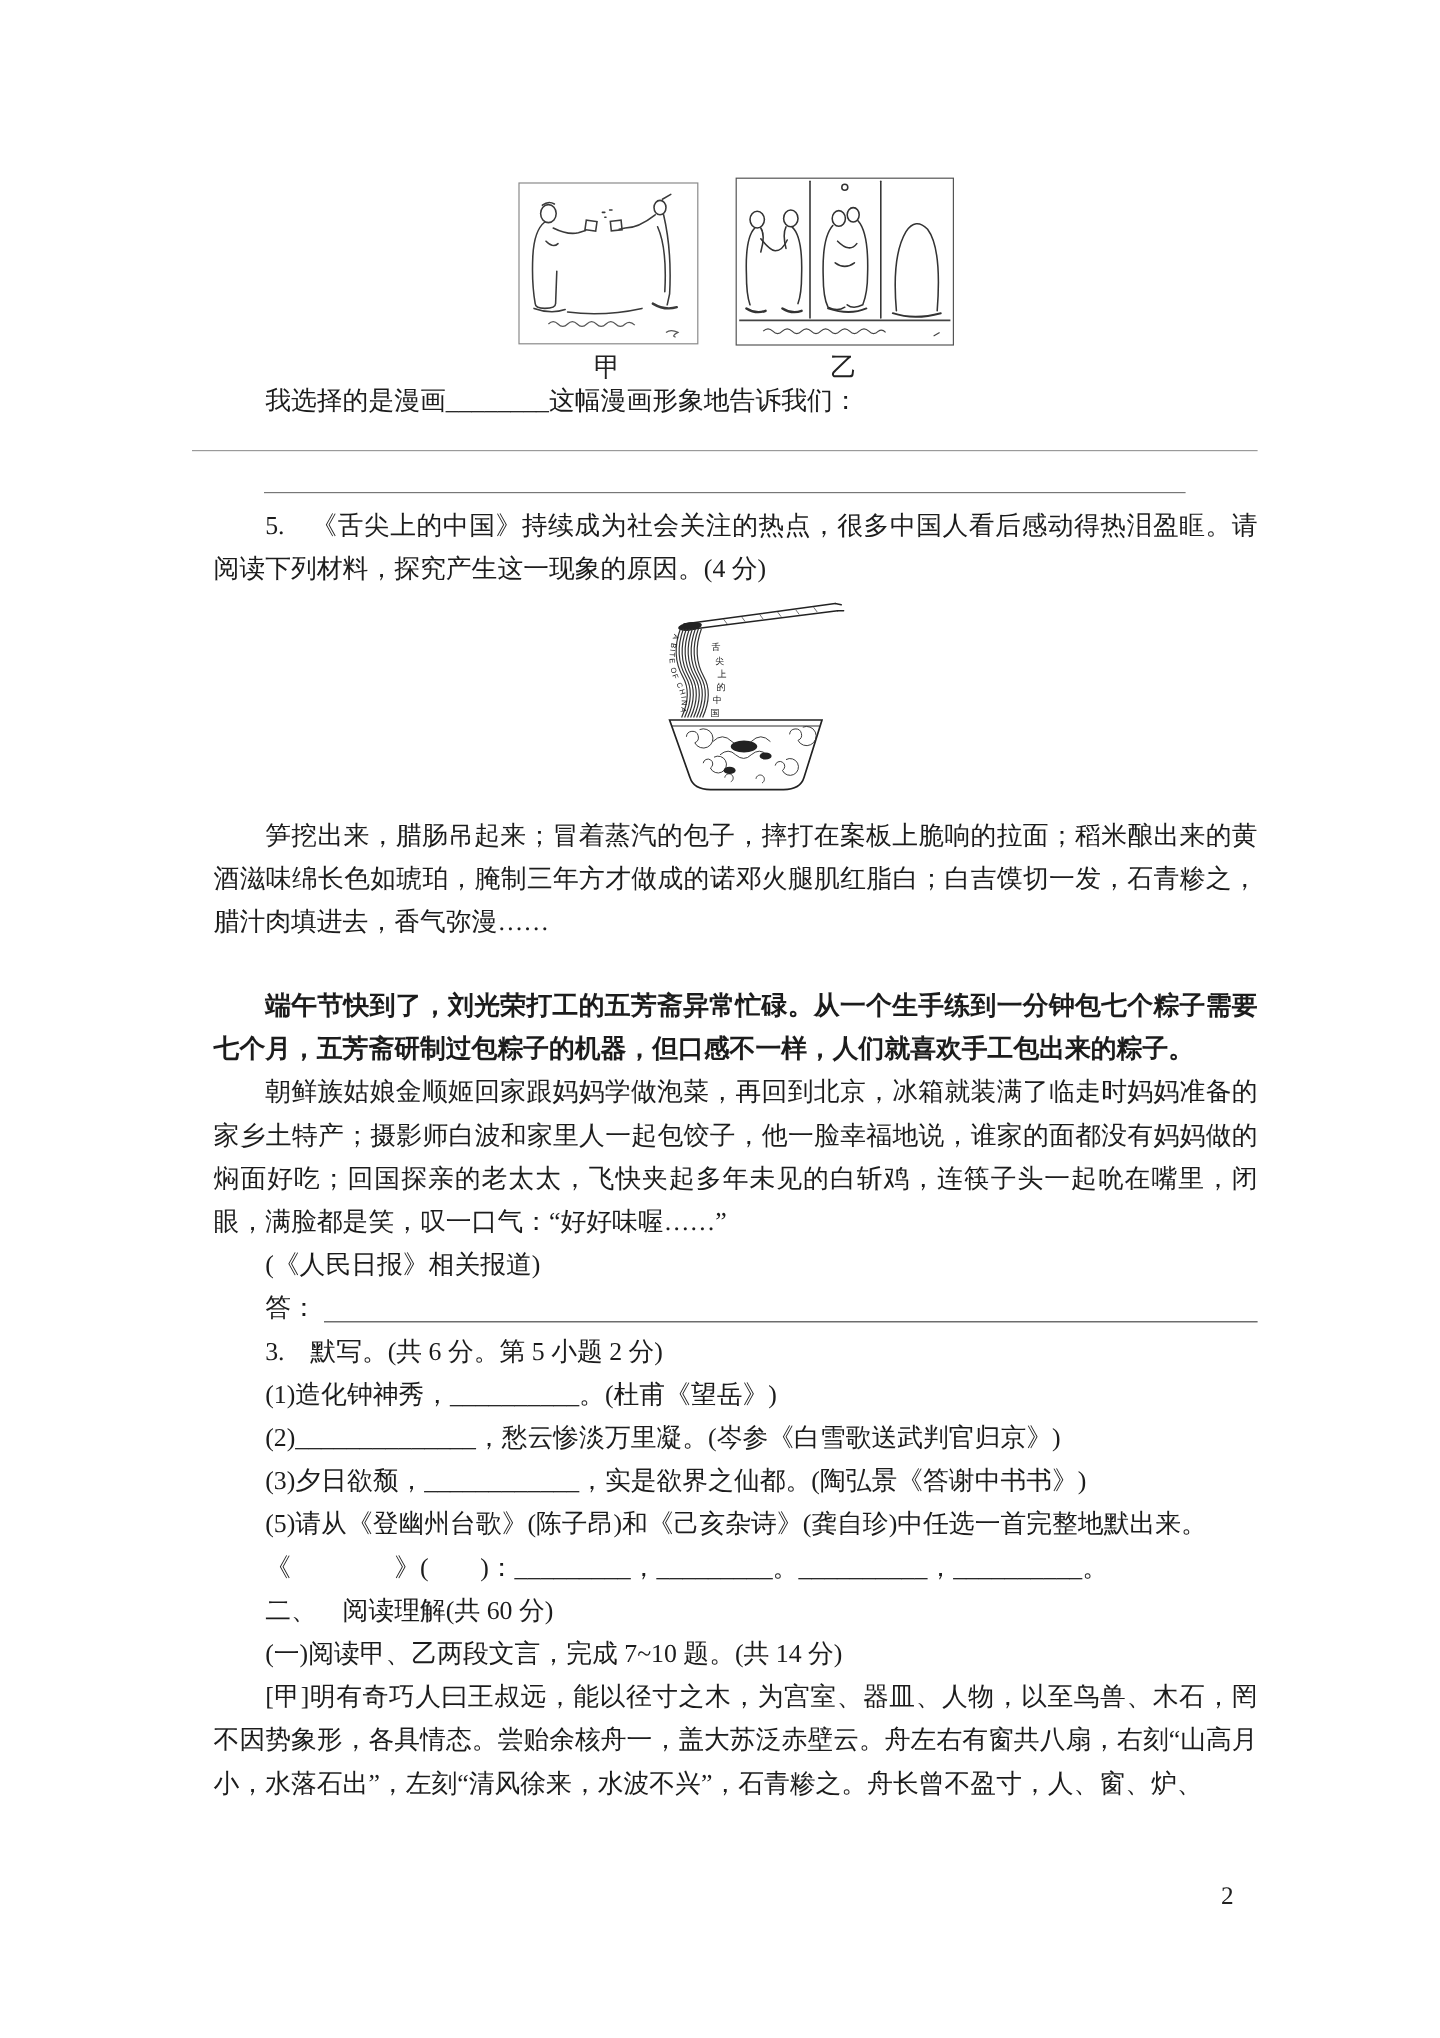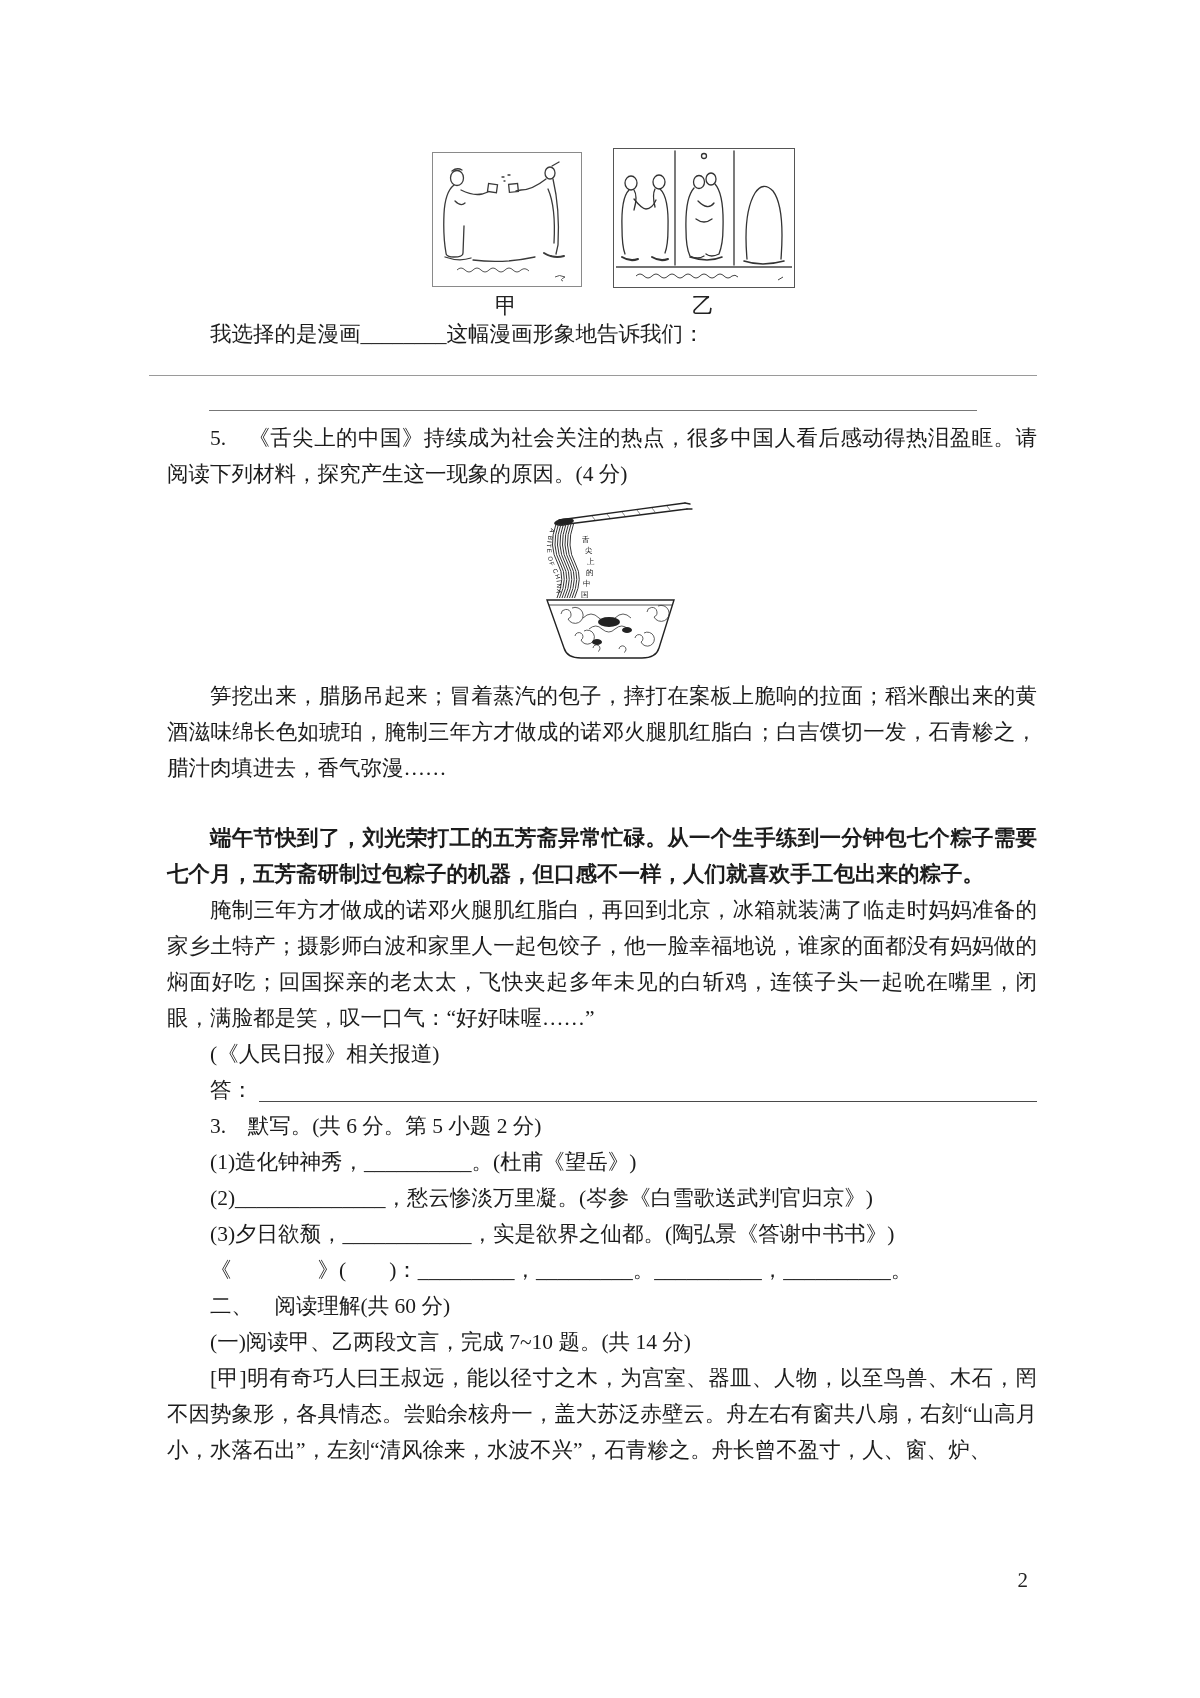--- a/index.html
+++ b/index.html
@@ -11,21 +11,21 @@
   
   .figures { position:absolute; left:0; top:0; width:1200px; height:320px; }
   .frame { position:absolute; background:#fff; }
   .frame-jia { left:432px; top:152px; width:148px; height:133px; border:1px solid #8a8a8a; }
   .frame-yi  { left:613px; top:148px; width:180px; height:138px; border:1.5px solid #555; }
   .fig-label { position:absolute; font-size:22px; color:#222; }
   .fig-label-jia { left:432px; top:291px; width:148px; text-align:center; }
   .fig-label-yi  { left:613px; top:291px; width:180px; text-align:center; }
   
   .content {
-    position:absolute; left:167px; top:316px; width:870px;
+    position:absolute; left:178px; top:316px; width:870px;
     font-size:21.5px; line-height:36px; text-align:justify;
   }
   .content p { margin:0; }
   .indent { text-indent:2em; }
   .nowrap { white-space:nowrap; }
   .ansline1 { margin-left:-18px; width:888px; height:0; border-bottom:1px solid #9a9a9a; margin-top:23px; }
   .ansline2 { margin-left:42px; width:768px; height:0; border-bottom:1px solid #777; margin-top:34px; }
   .q5p { margin-top:9px !important; }
   .poster-wrap { width:170px; margin:4px auto 2px auto; transform:translateX(10px); }
   .gap-top { margin-top:34px !important;font-weight:bold; }
@@ -162,32 +162,33 @@
         <g fill="#222" stroke="none">
           <ellipse cx="82" cy="126" rx="11" ry="5"></ellipse>
           <ellipse cx="70" cy="146" rx="5" ry="3"></ellipse>
           <ellipse cx="100" cy="134" rx="5" ry="3"></ellipse>
         </g>
       </svg>
     </div>
 
     <p class="indent">笋挖出来，腊肠吊起来；冒着蒸汽的包子，摔打在案板上脆响的拉面；稻米酿出来的黄酒滋味绵长色如琥珀，腌制三年方才做成的诺邓火腿肌红脂白；白吉馍切一发，石青糁之，腊汁肉填进去，香气弥漫……</p>
     <p class="indent gap-top">端午节快到了，刘光荣打工的五芳斋异常忙碌。从一个生手练到一分钟包七个粽子需要七个月，五芳斋研制过包粽子的机器，但口感不一样，人们就喜欢手工包出来的粽子。</p>
-    <p class="indent">腌制三年方才做成的诺邓火腿肌红脂白，再回到北京，冰箱就装满了临走时妈妈准备的家乡土特产；摄影师白波和家里人一起包饺子，他一脸幸福地说，谁家的面都没有妈妈做的焖面好吃；回国探亲的老太太，飞快夹起多年未见的白斩鸡，连筷子头一起吮在嘴里，闭眼，满脸都是笑，叹一口气：“好好味喔……”</p>
+    <p class="indent">朝鲜族姑娘金顺姬回家跟妈妈学做泡菜，再回到北京，冰箱就装满了临走时妈妈准备的家乡土特产；摄影师白波和家里人一起包饺子，他一脸幸福地说，谁家的面都没有妈妈做的焖面好吃；回国探亲的老太太，飞快夹起多年未见的白斩鸡，连筷子头一起吮在嘴里，闭眼，满脸都是笑，叹一口气：“好好味喔……”</p>
     <p class="indent nowrap">(《人民日报》相关报道)</p>
 
     <div class="answer-row">
       <span class="lbl">答：</span>
       <span class="fill"></span>
     </div>
 
     <p class="indent nowrap">3.　默写。(共 6 分。第 5 小题 2 分)</p>
     <p class="indent nowrap">(1)造化钟神秀，__________。(杜甫《望岳》)</p>
     <p class="indent nowrap">(2)______________，愁云惨淡万里凝。(岑参《白雪歌送武判官归京》)</p>
     <p class="indent nowrap">(3)夕日欲颓，____________，实是欲界之仙都。(陶弘景《答谢中书书》)</p>
+    <p class="indent nowrap">(5)请从《登幽州台歌》(陈子昂)和《己亥杂诗》(龚自珍)中任选一首完整地默出来。</p>
     <p class="indent nowrap">《　　　　》(　　)：_________，_________。__________，__________。</p>
 
     <p class="indent nowrap">二、　阅读理解(共 60 分)</p>
     <p class="indent nowrap">(一)阅读甲、乙两段文言，完成 7~10 题。(共 14 分)</p>
 
     <p class="indent"><span>[甲]明有奇巧人曰王叔远，能以径寸之木，为宫室、器皿、人物，以至鸟兽、木石，罔不因势象形，各具情态。</span><span class="ul-seg">尝贻余核舟一，盖大苏泛赤壁云。</span><span>舟左右有窗共八扇，右刻“山高月小，水落石出”，左刻“清风徐来，水波不兴”，石青糁之。舟长曾不盈寸，人、窗、炉、</span></p>
 
   </div>
 
   <div class="pagenum">2</div>

